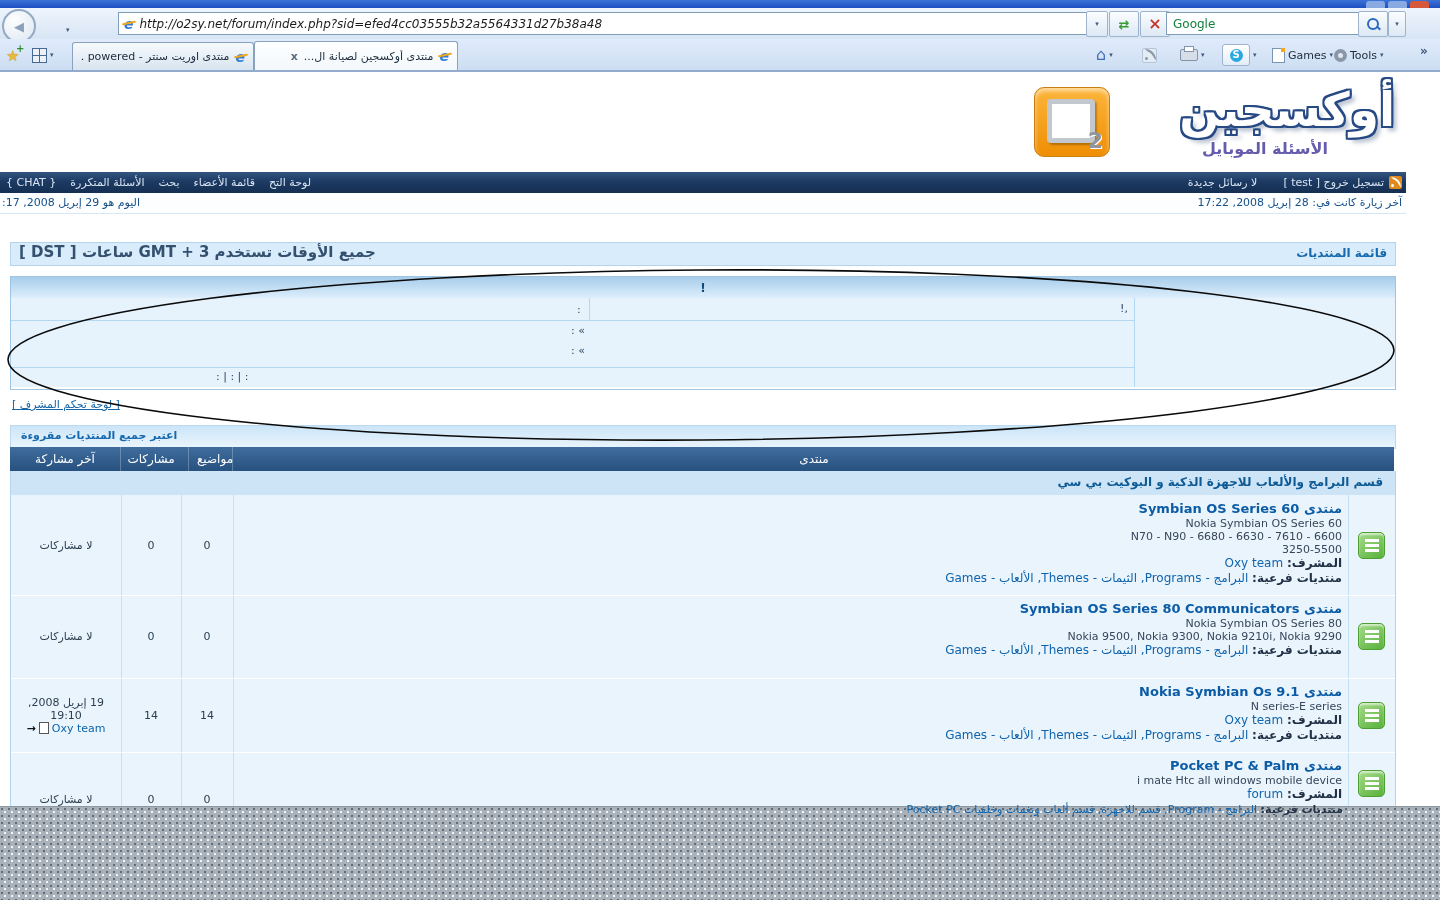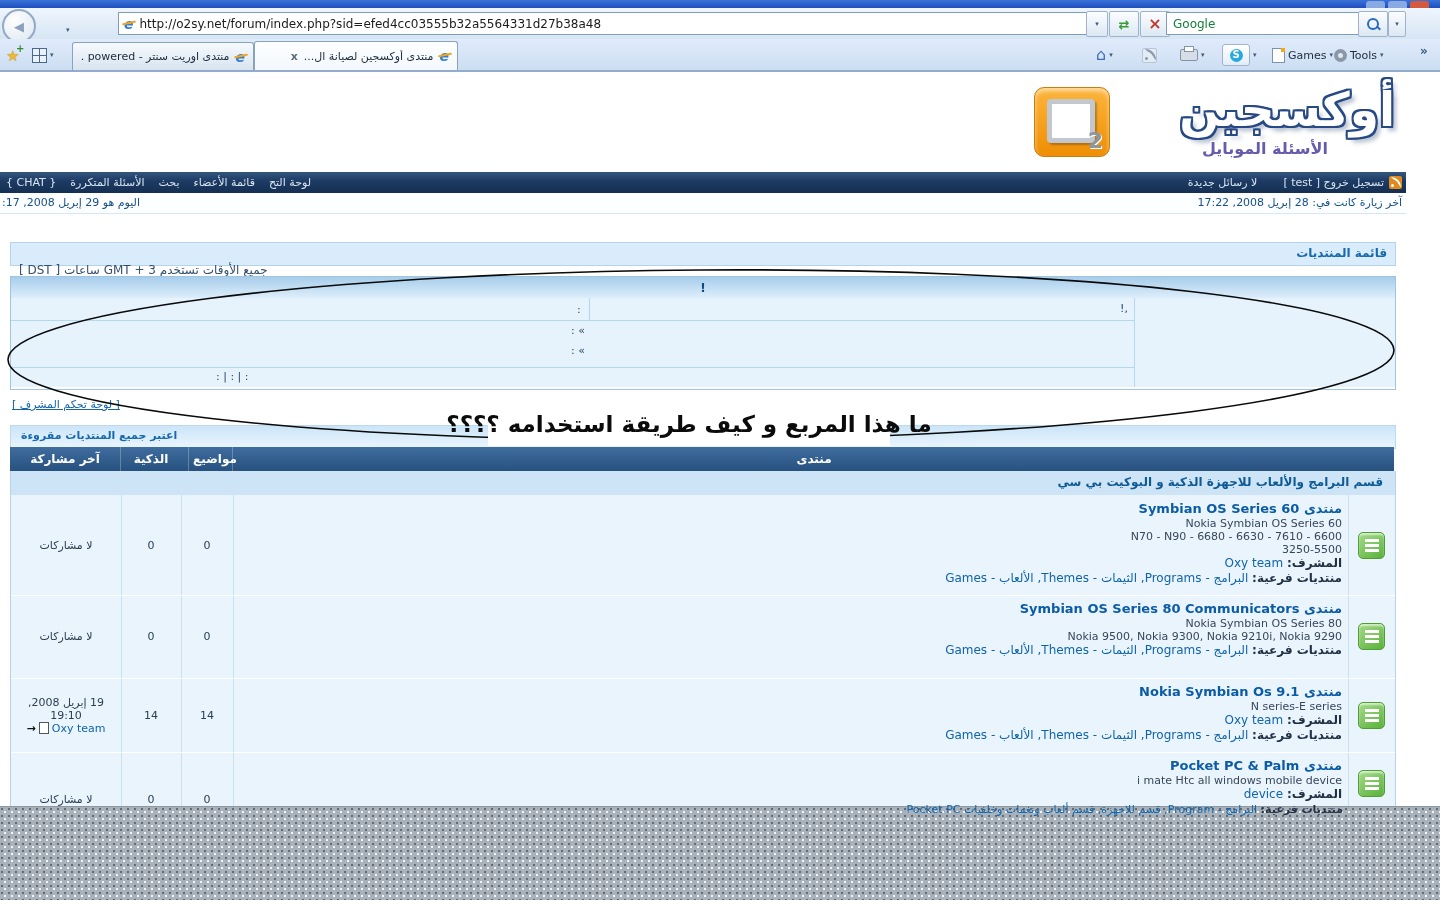--- a/index.html
+++ b/index.html
@@ -12,21 +12,21 @@
   .winbtn{top:1px;width:19px;height:7px;border-radius:3px 3px 0 0;}
   .winbtn.min{left:1366px;background:#88a9e2;}
   .winbtn.max{left:1388px;background:#88a9e2;}
   .winbtn.close{left:1410px;background:#d5593d;}
   .addr-row{left:0;top:8px;width:1440px;height:31px;background:linear-gradient(180deg,#eef5fd,#d7e5f4);border-bottom:1px solid #b6c8dc;}
   .back-btn{left:2px;top:1px;width:30px;height:30px;border-radius:50%;border:2px solid #93a9c4;background:radial-gradient(circle at 35% 30%,#fdfefe,#dde7f1);display:flex;align-items:center;justify-content:center;color:#8ba1bc;font-size:13px;}
   .dd{font-size:7px;color:#3f5a7d;line-height:1;}
   .url-field{left:118px;top:4px;width:962px;height:21px;background:#fff;border:1px solid #7f9db9;display:flex;align-items:center;padding-left:5px;gap:6px;}
   .eicon{font-weight:bold;font-style:italic;color:#2f7bd6;font-size:14px;line-height:1;position:relative;}
   .eicon::after{content:"";position:absolute;left:-2px;top:5px;width:14px;height:2px;background:#f2a71e;border-radius:2px;transform:rotate(-12deg);}
-  .urltext{font-size:12px;color:#1b1b1b;white-space:nowrap;}
+  .urltext{font-size:12px;color:#1b1b1b;white-space:nowrap;font-style:italic;}
   .chrome-btn{top:3px;height:24px;background:linear-gradient(180deg,#fbfdff,#dce8f4);border:1px solid #9fb4cc;border-radius:2px;display:flex;align-items:center;justify-content:center;}
   .refresh-glyph{color:#3a9b35;font-weight:bold;font-size:13px;}
   .stop-glyph{color:#c6382b;font-weight:bold;font-size:16px;line-height:1;}
   .search-field{left:1166px;top:4px;width:190px;height:21px;background:#fff;border:1px solid #7f9db9;display:flex;align-items:center;padding-left:6px;}
   .placeholder{color:#15803d;font-size:12px;}
   .lens{width:8px;height:8px;border:2px solid #2a6bc0;border-radius:50%;position:relative;}
   .lens::after{content:"";position:absolute;left:7px;top:7px;width:5px;height:2px;background:#2a6bc0;transform:rotate(45deg);}
   .tab-row{left:0;top:39px;width:1440px;height:31px;background:linear-gradient(180deg,#e0ebfb,#ccdef2);border-bottom:2px solid #93acce;}
   .star{color:#e9b93c;font-size:15px;line-height:1;text-shadow:0 0 1px #a87f16;position:relative;}
   .starplus{position:absolute;left:10px;top:-3px;color:#2f8f2f;font-weight:bold;font-size:10px;}
@@ -66,31 +66,31 @@
   .nav-left{position:absolute;left:6px;top:0;height:21px;display:flex;align-items:center;gap:14px;direction:rtl;}
   .nav-right{position:absolute;right:22px;top:0;height:21px;display:flex;align-items:center;gap:26px;direction:rtl;}
   .rss-orange{position:absolute;right:4px;top:4px;width:13px;height:13px;background:#e08a1e;border-radius:2px;}
   .rss-orange::before{content:"";position:absolute;left:2px;bottom:2px;width:3px;height:3px;border-radius:50%;background:#fff;}
   .rss-orange::after{content:"";position:absolute;left:2px;bottom:2px;width:6px;height:6px;border:2px solid #fff;border-left-color:transparent;border-bottom-color:transparent;border-radius:0 100% 0 0;}
   .visitrow{left:0;top:121px;width:1406px;height:20px;background:#fcfeff;border-bottom:1px solid #d7e7f4;font-size:11px;color:#16508a;}
   .lastvisit{position:absolute;right:4px;top:3px;white-space:nowrap;}
   .today{position:absolute;left:2px;top:3px;white-space:nowrap;direction:rtl;}
   .forumsbar{left:10px;top:170px;width:1384px;height:22px;background:#d9ecfb;border:1px solid #b5d4ec;}
   .forumsbar .title{position:absolute;right:8px;top:3px;font-size:12px;font-weight:bold;color:#1769ad;}
-  .forumsbar .tz{position:absolute;left:8px;top:20px;font-size:12px;color:#33506e;direction:rtl;}
+  .forumsbar .tz{position:absolute;left:8px;top:0;font-size:15px;color:#33506e;direction:rtl;font-weight:bold;}
   .statsbox{left:10px;top:204px;width:1384px;height:112px;border:1px solid #9fc5e4;}
   .statshead{position:absolute;left:0;top:0;width:100%;height:21px;background:linear-gradient(180deg,#a7cdeb,#ddeefb);display:flex;align-items:center;justify-content:center;font-weight:bold;color:#13497c;font-size:12px;}
   .statsbody{position:absolute;left:0;top:21px;width:100%;height:89px;background:#e6f3fd;direction:ltr;}
   .statsbody .txt{position:absolute;font-size:11px;color:#2c4763;direction:ltr;}
   .sline{position:absolute;background:#b3d8f2;}
   .modcp{left:12px;top:326px;font-size:11px;color:#1565a8;}
   .markread{left:10px;top:353px;width:1384px;height:22px;background:linear-gradient(180deg,#cbe5f8,#eaf5fd);border:1px solid #bcd9ef;}
   .markread span{position:absolute;left:10px;top:3px;font-size:11px;font-weight:bold;color:#1769ad;direction:rtl;}
   .thead{left:10px;top:375px;width:1384px;height:24px;background:linear-gradient(180deg,#3f6d9e,#27517f);direction:ltr;}
-  .thcell{position:absolute;top:0;height:24px;display:flex;align-items:center;justify-content:center;color:#fff;font-weight:bold;font-size:12px;border-left:1px solid rgba(255,255,255,.25);}
+  .thcell{position:absolute;top:0;height:24px;display:flex;align-items:center;justify-content:center;color:#fff;font-weight:normal;font-size:12px;border-left:1px solid rgba(255,255,255,.25);}
   .catrow{left:10px;top:399px;width:1384px;height:24px;background:#cde4f7;border-left:1px solid #b5d4ec;border-right:1px solid #b5d4ec;}
   .catrow span{position:absolute;right:12px;top:4px;font-weight:bold;font-size:12px;color:#0e5a94;}
   .rows{left:10px;top:423px;width:1384px;height:311px;background:#e9f4fd;border-left:1px solid #b5d4ec;border-right:1px solid #b5d4ec;overflow:hidden;direction:ltr;}
   .vline{position:absolute;top:0;width:1px;height:311px;background:#c6e0f4;}
   .hline{position:absolute;left:0;width:100%;height:1px;background:#ffffff;}
   .frow{position:absolute;left:0;width:100%;}
   .fcell{position:absolute;display:flex;flex-direction:column;align-items:center;justify-content:center;font-size:11px;color:#2c3e50;text-align:center;}
   .cell-forum{position:absolute;left:222px;width:1109px;top:0;height:100%;text-align:right;direction:rtl;padding-top:3px;}
   .ftitle{font-size:13px;font-weight:bold;color:#0b5ba5;line-height:15px;text-decoration:none;display:inline-block;}
   .fdesc{font-size:11px;color:#37475a;line-height:13px;}
@@ -250,21 +250,21 @@
     </div>
 
     <a href="#" class="a modcp">[ لوحة تحكم المشرف ]</a>
 
     <div class="a markread">
       <span>اعتبر جميع المنتديات مقروءة</span>
     </div>
 
     <div class="a thead">
       <div class="thcell" style="left:0;width:110px;border-left:none;">آخر مشاركة</div>
-      <div class="thcell" style="left:110px;width:60px;">الذكية</div>
+      <div class="thcell" style="left:110px;width:60px;">مشاركات</div>
       <div class="thcell" style="left:170px;width:52px;margin-left:8px;">مواضيع</div>
       <div class="thcell" style="left:222px;width:1162px;">منتدى</div>
     </div>
 
     <div class="a catrow">
       <span>قسم البرامج والألعاب للاجهزة الذكية و البوكيت بي سي</span>
     </div>
 
     <div class="a rows">
       <div class="vline" style="left:110px;"></div>
@@ -357,38 +357,35 @@
           </div>
         <div class="fcell" style="left:110px;width:60px;height:100%;padding-top:28px;">
             <span>0</span>
           </div>
         <div class="fcell" style="left:170px;width:52px;height:100%;padding-top:28px;">
             <span>0</span>
           </div>
         <div class="cell-forum">
           <a href="#" class="ftitle">منتدى Pocket PC &amp; Palm</a>
           <div class="fdesc">i mate Htc all windows mobile device</div>
-          <div class="fmod"><b>المشرف:</b> <a href="#" class="bluelink">device</a></div>
+          <div class="fmod"><b>المشرف:</b> <a href="#" class="bluelink">forum</a></div>
         </div>
         <div class="cell-icon" style="align-items:flex-start;padding-top:18px;">
             <span class="ficon">
               <span class="fbars"></span>
             </span>
           </div>
       </div>
     </div>
 
     <div class="a r4subs">
       <b>منتديات فرعية:</b>
       <a href="#" class="bluelink">البرامج - Program, قسم للاجهزة, قسم ألعاب ونغمات وخلفيات Pocket PC</a>
     </div>
 
     <svg class="a ellipse-svg" width="1440" height="212" viewBox="0 0 1440 212">
       <ellipse cx="701" cy="105" rx="693" ry="85" fill="none" stroke="#0a0a0a" stroke-width="1.6" transform="rotate(-0.4 701 105)"></ellipse>
     </svg>
 
-    <div class="a annotbox">
-      <span>ما هذا المربع و كيف طريقة استخدامه ؟؟؟؟</span>
-    </div>
 
     <div class="a grayband"></div>
   </div>
 </div>
 
 </body></html>

